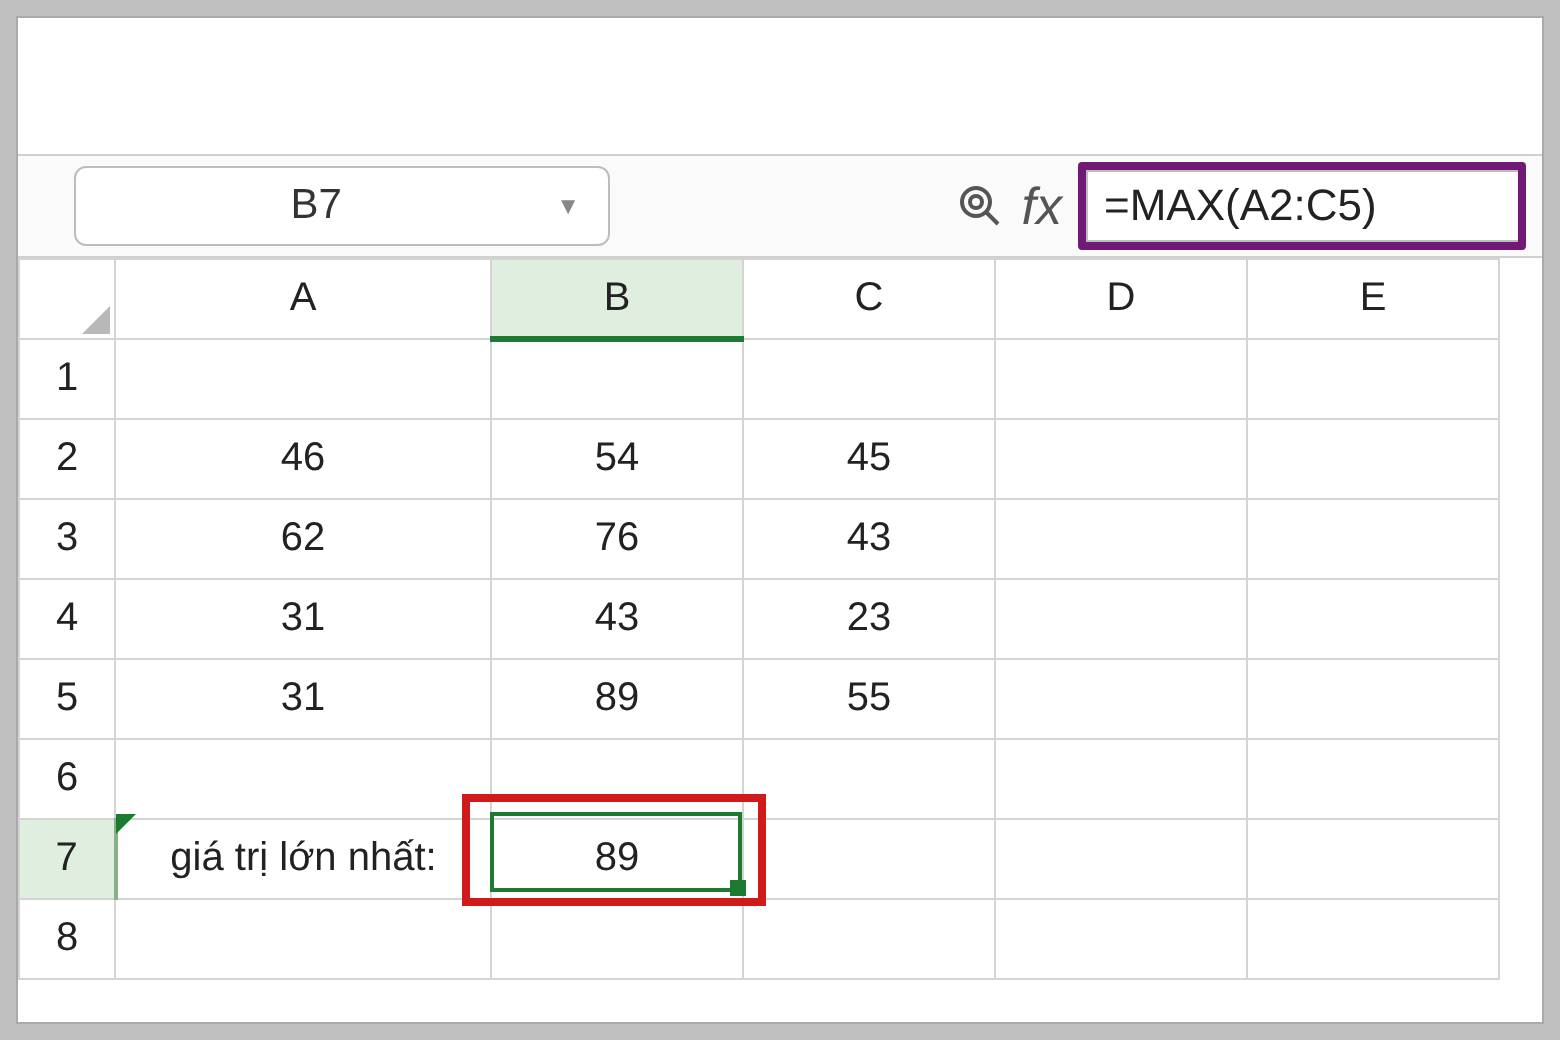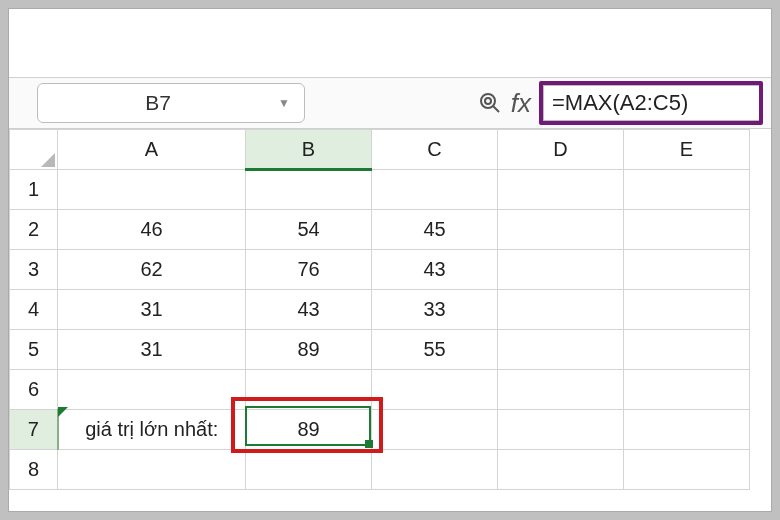--- a/index.html
+++ b/index.html
@@ -203,21 +203,21 @@
         <td class="num col-A">62</td>
         <td class="num col-B">76</td>
         <td class="num col-C">43</td>
         <td class="col-D"></td>
         <td class="col-E"></td>
       </tr>
       <tr>
         <td class="row-head">4</td>
         <td class="num col-A">31</td>
         <td class="num col-B">43</td>
-        <td class="num col-C">33</td>
+        <td class="num col-C">23</td>
         <td class="col-D"></td>
         <td class="col-E"></td>
       </tr>
       <tr>
         <td class="row-head">5</td>
         <td class="num col-A">31</td>
         <td class="num col-B">89</td>
         <td class="num col-C">55</td>
         <td class="col-D"></td>
         <td class="col-E"></td>

